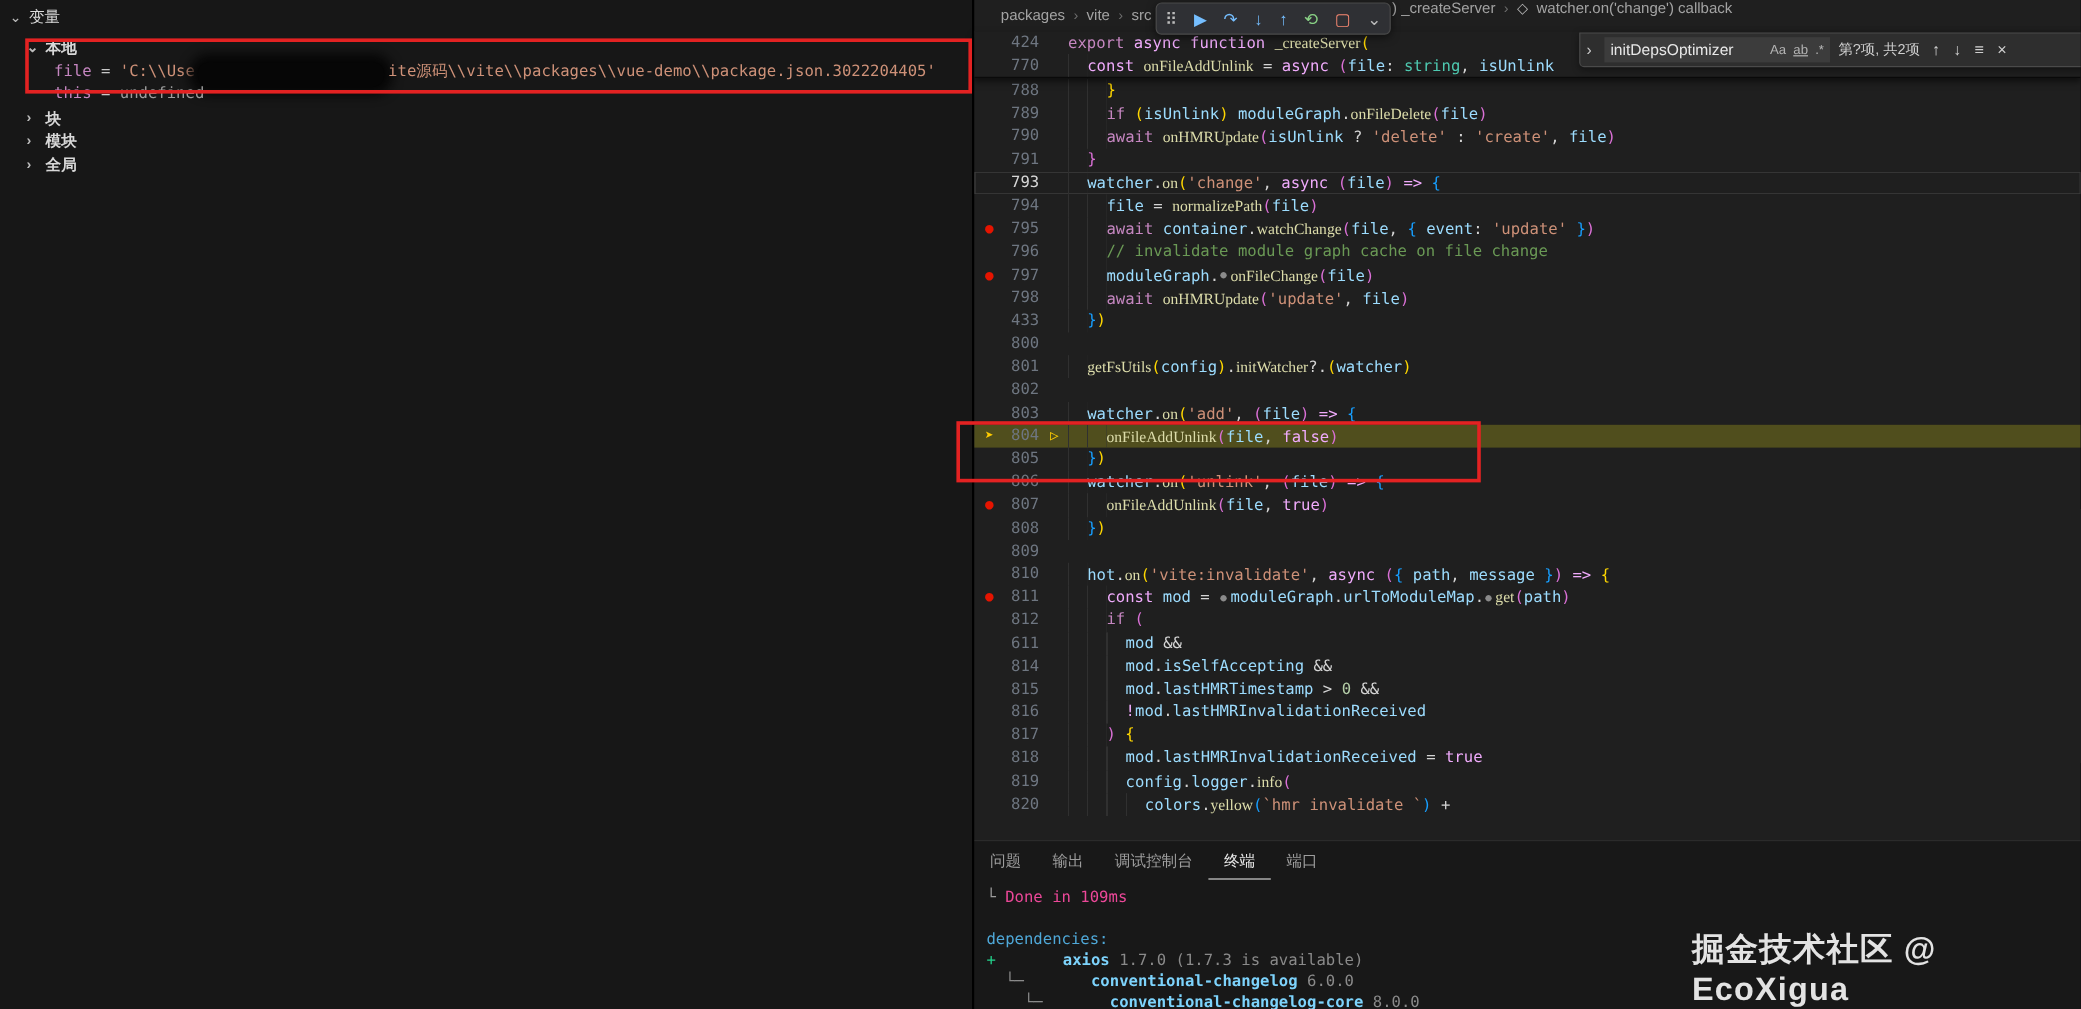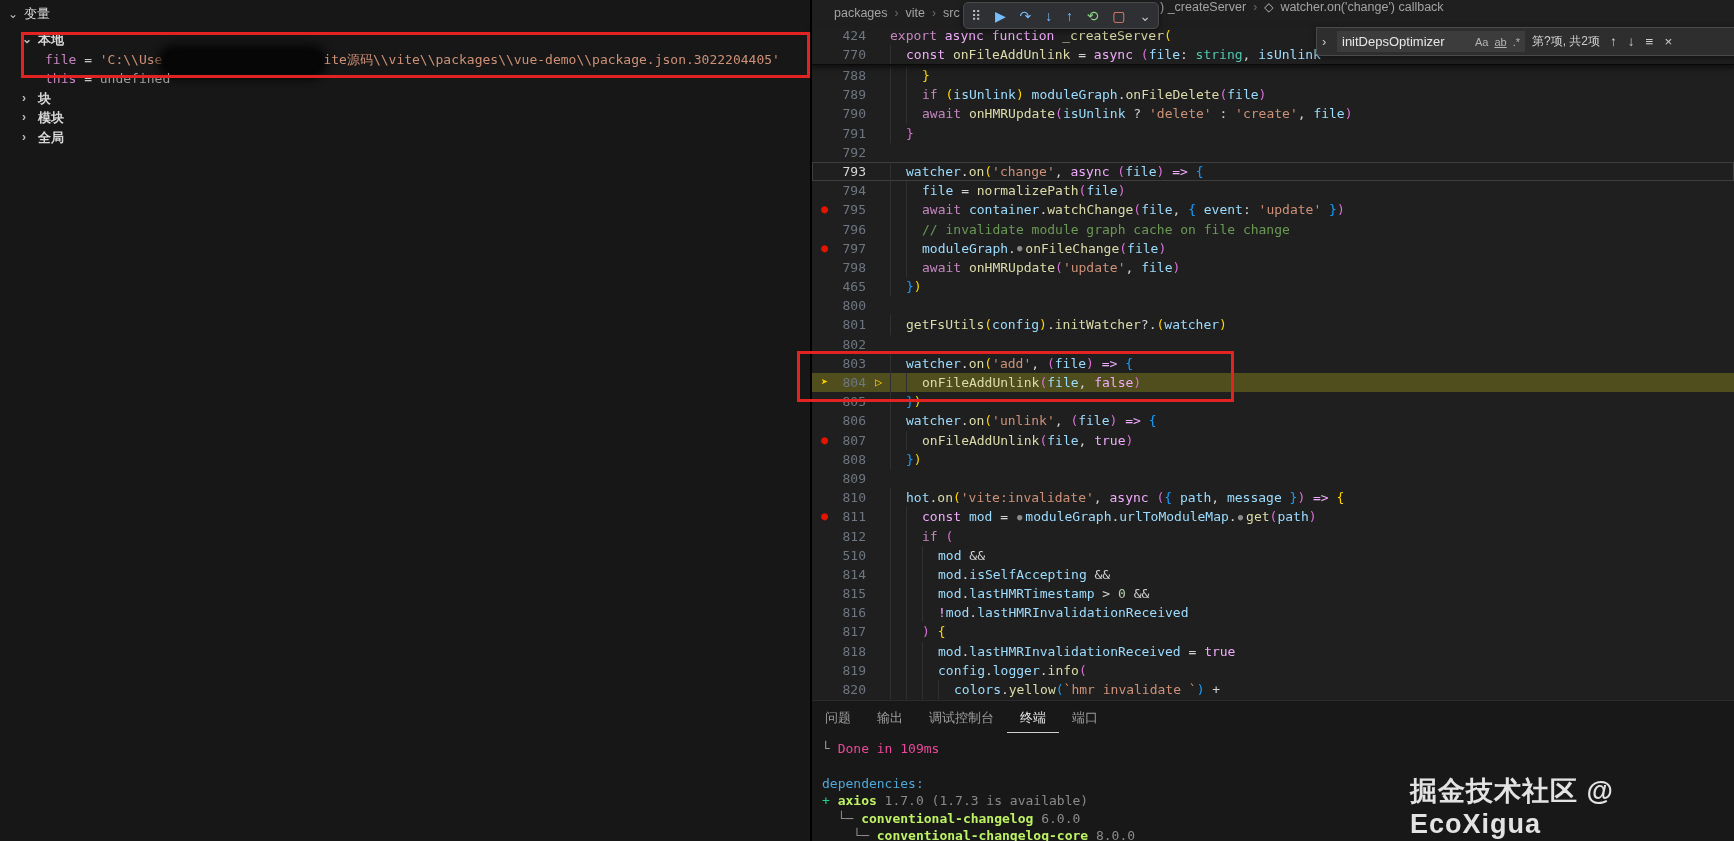--- a/index.html
+++ b/index.html
@@ -57,35 +57,35 @@
   .crow .num{position:absolute;left:14px;width:40px;text-align:right;color:#6e7681;}
   .crow .num.bright{color:#d7d7d7;}
   .crow .glyph{position:absolute;left:5px;width:15px;text-align:center;}
   .bp-dot{color:#e51400;font-size:12px;}
   .cur-arrow{color:#ffcc00;font-size:12px;}
   .ind{display:inline-block;height:100%;vertical-align:top;
        background-image:repeating-linear-gradient(to right,#303030 0 1px,transparent 1px 16px);}
   .cur-line{background:#504e1d;}
   .frame-line{box-shadow:inset 0 0 0 1px #3e3e3e;}
   .inline-cur{position:absolute;left:63px;color:#ffcc00;font-size:12px;}
-  .tk-kw{color:#f0abfc;} .tk-ctrl{color:#c586c0;} .tk-fn{color:#dcdcaa;}
+  .tk-kw{color:#f0abfc;} .tk-ctrl{color:#c586c0;} .tk-fn{color:#dcdcaa;font-family:Liberation Serif, serif;}
   .tk-var{color:#9cdcfe;} .tk-str{color:#ce9178;} .tk-cmt{color:#6a9955;}
   .tk-op{color:#d4d4d4;} .tk-type{color:#4ec9b0;} .tk-num{color:#b5cea8;}
   .tk-p1{color:#ffd700;} .tk-p2{color:#da70d6;} .tk-p3{color:#179fff;}
   .tk-dot{color:#8a8a8a;font-size:9px;padding:0 3px 0 1px;vertical-align:1.5px;}
   
   #panel{position:absolute;left:812px;top:700px;width:1096px;height:141px;background:#181818;
          border-top:1px solid #2b2b2b;}
   #tabs{position:absolute;left:0;top:3px;display:flex;}
   .tab{padding:5px 13px;font-size:13px;color:#9d9d9d;cursor:pointer;}
   .tab.active{color:#e7e7e7;border-bottom:1.5px solid #d0d0d0;}
   #term{position:absolute;left:10px;top:39px;right:0;font-family:"DejaVu Sans Mono",monospace;
         font-size:13px;line-height:17.4px;white-space:pre;}
   .tgrey{color:#9d9d9d;} .tmag{color:#ec4899;} .tblue{color:#4fa8d8;margin-top:48px;}
-  .tgreen{color:#23d18b;} .tbold{color:#bef264;font-weight:bold;} .tdim{color:#8a8a8a;}
+  .tgreen{color:#23d18b;} .tbold{color:#7dd3fc;font-weight:bold;margin-left:48px;} .tdim{color:#8a8a8a;}
 </style>
 </head>
 <body>
 
 <div id="app">
 
   <aside id="varpanel">
     <div class="vp-header">
       <span class="chev">⌄</span>
       <span>变量</span>
@@ -148,42 +148,41 @@
 
     <div id="sticky">
         <div class="crow"><span class="glyph"></span><span class="num">424</span><span class="ind" style="width: 0px;"></span><span class="tk-ctrl">export </span><span class="tk-kw">async </span><span class="tk-kw">function </span><span class="tk-fn">_createServer</span><span class="tk-p1">(</span></div>
         <div class="crow"><span class="glyph"></span><span class="num">770</span><span class="ind" style="width: 16px;"></span><span class="tk-kw">const </span><span class="tk-fn">onFileAddUnlink</span><span class="tk-op"> = </span><span class="tk-kw">async </span><span class="tk-p2">(</span><span class="tk-var">file</span><span class="tk-op">:</span><span class="tk-type"> string</span><span class="tk-op">,</span><span class="tk-var"> isUnlink</span></div>
       </div>
     <div id="code">
         <div class="crow"><span class="glyph"></span><span class="num">788</span><span class="ind" style="width: 32px;"></span><span class="tk-p1">}</span></div>
         <div class="crow"><span class="glyph"></span><span class="num">789</span><span class="ind" style="width: 32px;"></span><span class="tk-ctrl">if </span><span class="tk-p1">(</span><span class="tk-var">isUnlink</span><span class="tk-p1">)</span><span class="tk-var"> moduleGraph</span><span class="tk-op">.</span><span class="tk-fn">onFileDelete</span><span class="tk-p2">(</span><span class="tk-var">file</span><span class="tk-p2">)</span></div>
         <div class="crow"><span class="glyph"></span><span class="num">790</span><span class="ind" style="width: 32px;"></span><span class="tk-ctrl">await </span><span class="tk-fn">onHMRUpdate</span><span class="tk-p2">(</span><span class="tk-var">isUnlink</span><span class="tk-op"> ? </span><span class="tk-str">'delete'</span><span class="tk-op"> : </span><span class="tk-str">'create'</span><span class="tk-op">,</span><span class="tk-var"> file</span><span class="tk-p2">)</span></div>
         <div class="crow"><span class="glyph"></span><span class="num">791</span><span class="ind" style="width: 16px;"></span><span class="tk-p2">}</span></div>
-        <div class="crow"><span class="glyph"></span><span class="num">792</span><span class="ind" style="width: 0px;"></span></div>
         <div class="crow frame-line"><span class="glyph"></span><span class="num bright">793</span><span class="ind" style="width: 16px;"></span><span class="tk-var">watcher</span><span class="tk-op">.</span><span class="tk-fn">on</span><span class="tk-p1">(</span><span class="tk-str">'change'</span><span class="tk-op">, </span><span class="tk-kw">async </span><span class="tk-p2">(</span><span class="tk-var">file</span><span class="tk-p2">)</span><span class="tk-kw"> =&gt; </span><span class="tk-p3">{</span></div>
         <div class="crow"><span class="glyph"></span><span class="num">794</span><span class="ind" style="width: 32px;"></span><span class="tk-var">file</span><span class="tk-op"> = </span><span class="tk-fn">normalizePath</span><span class="tk-p2">(</span><span class="tk-var">file</span><span class="tk-p2">)</span></div>
         <div class="crow"><span class="glyph bp-dot">●</span><span class="num">795</span><span class="ind" style="width: 32px;"></span><span class="tk-ctrl">await </span><span class="tk-var">container</span><span class="tk-op">.</span><span class="tk-fn">watchChange</span><span class="tk-p2">(</span><span class="tk-var">file</span><span class="tk-op">, </span><span class="tk-p3">{</span><span class="tk-var"> event</span><span class="tk-op">: </span><span class="tk-str">'update'</span><span class="tk-op"> </span><span class="tk-p3">}</span><span class="tk-p2">)</span></div>
         <div class="crow"><span class="glyph"></span><span class="num">796</span><span class="ind" style="width: 32px;"></span><span class="tk-cmt">// invalidate module graph cache on file change</span></div>
         <div class="crow"><span class="glyph bp-dot">●</span><span class="num">797</span><span class="ind" style="width: 32px;"></span><span class="tk-var">moduleGraph</span><span class="tk-op">.</span><span class="tk-dot">●</span><span class="tk-fn">onFileChange</span><span class="tk-p2">(</span><span class="tk-var">file</span><span class="tk-p2">)</span></div>
         <div class="crow"><span class="glyph"></span><span class="num">798</span><span class="ind" style="width: 32px;"></span><span class="tk-ctrl">await </span><span class="tk-fn">onHMRUpdate</span><span class="tk-p2">(</span><span class="tk-str">'update'</span><span class="tk-op">, </span><span class="tk-var">file</span><span class="tk-p2">)</span></div>
-        <div class="crow"><span class="glyph"></span><span class="num">465</span><span class="ind" style="width: 16px;"></span><span class="tk-p3">}</span><span class="tk-p1">)</span></div>
+        <div class="crow"><span class="glyph"></span><span class="num">433</span><span class="ind" style="width: 16px;"></span><span class="tk-p3">}</span><span class="tk-p1">)</span></div>
         <div class="crow"><span class="glyph"></span><span class="num">800</span><span class="ind" style="width: 0px;"></span></div>
         <div class="crow"><span class="glyph"></span><span class="num">801</span><span class="ind" style="width: 16px;"></span><span class="tk-fn">getFsUtils</span><span class="tk-p1">(</span><span class="tk-var">config</span><span class="tk-p1">)</span><span class="tk-op">.</span><span class="tk-fn">initWatcher</span><span class="tk-op">?.</span><span class="tk-p1">(</span><span class="tk-var">watcher</span><span class="tk-p1">)</span></div>
         <div class="crow"><span class="glyph"></span><span class="num">802</span><span class="ind" style="width: 0px;"></span></div>
         <div class="crow"><span class="glyph"></span><span class="num">803</span><span class="ind" style="width: 16px;"></span><span class="tk-var">watcher</span><span class="tk-op">.</span><span class="tk-fn">on</span><span class="tk-p1">(</span><span class="tk-str">'add'</span><span class="tk-op">, </span><span class="tk-p2">(</span><span class="tk-var">file</span><span class="tk-p2">)</span><span class="tk-kw"> =&gt; </span><span class="tk-p3">{</span></div>
         <div class="crow cur-line"><span class="glyph cur-arrow">➤</span><span class="num">804</span><span class="ind" style="width: 32px;"></span><span class="inline-cur">▷</span><span class="tk-fn">onFileAddUnlink</span><span class="tk-p2">(</span><span class="tk-var">file</span><span class="tk-op">, </span><span class="tk-kw">false</span><span class="tk-p2">)</span></div>
         <div class="crow"><span class="glyph"></span><span class="num">805</span><span class="ind" style="width: 16px;"></span><span class="tk-p3">}</span><span class="tk-p1">)</span></div>
         <div class="crow"><span class="glyph"></span><span class="num">806</span><span class="ind" style="width: 16px;"></span><span class="tk-var">watcher</span><span class="tk-op">.</span><span class="tk-fn">on</span><span class="tk-p1">(</span><span class="tk-str">'unlink'</span><span class="tk-op">, </span><span class="tk-p2">(</span><span class="tk-var">file</span><span class="tk-p2">)</span><span class="tk-kw"> =&gt; </span><span class="tk-p3">{</span></div>
         <div class="crow"><span class="glyph bp-dot">●</span><span class="num">807</span><span class="ind" style="width: 32px;"></span><span class="tk-fn">onFileAddUnlink</span><span class="tk-p2">(</span><span class="tk-var">file</span><span class="tk-op">, </span><span class="tk-kw">true</span><span class="tk-p2">)</span></div>
         <div class="crow"><span class="glyph"></span><span class="num">808</span><span class="ind" style="width: 16px;"></span><span class="tk-p3">}</span><span class="tk-p1">)</span></div>
         <div class="crow"><span class="glyph"></span><span class="num">809</span><span class="ind" style="width: 0px;"></span></div>
         <div class="crow"><span class="glyph"></span><span class="num">810</span><span class="ind" style="width: 16px;"></span><span class="tk-var">hot</span><span class="tk-op">.</span><span class="tk-fn">on</span><span class="tk-p1">(</span><span class="tk-str">'vite:invalidate'</span><span class="tk-op">, </span><span class="tk-kw">async </span><span class="tk-p2">(</span><span class="tk-p3">{</span><span class="tk-var"> path</span><span class="tk-op">,</span><span class="tk-var"> message </span><span class="tk-p3">}</span><span class="tk-p2">)</span><span class="tk-kw"> =&gt; </span><span class="tk-p1">{</span></div>
         <div class="crow"><span class="glyph bp-dot">●</span><span class="num">811</span><span class="ind" style="width: 32px;"></span><span class="tk-kw">const </span><span class="tk-var">mod</span><span class="tk-op"> = </span><span class="tk-dot">●</span><span class="tk-var">moduleGraph</span><span class="tk-op">.</span><span class="tk-var">urlToModuleMap</span><span class="tk-op">.</span><span class="tk-dot">●</span><span class="tk-fn">get</span><span class="tk-p2">(</span><span class="tk-var">path</span><span class="tk-p2">)</span></div>
         <div class="crow"><span class="glyph"></span><span class="num">812</span><span class="ind" style="width: 32px;"></span><span class="tk-ctrl">if </span><span class="tk-p2">(</span></div>
-        <div class="crow"><span class="glyph"></span><span class="num">510</span><span class="ind" style="width: 48px;"></span><span class="tk-var">mod</span><span class="tk-op"> &amp;&amp;</span></div>
+        <div class="crow"><span class="glyph"></span><span class="num">611</span><span class="ind" style="width: 48px;"></span><span class="tk-var">mod</span><span class="tk-op"> &amp;&amp;</span></div>
         <div class="crow"><span class="glyph"></span><span class="num">814</span><span class="ind" style="width: 48px;"></span><span class="tk-var">mod</span><span class="tk-op">.</span><span class="tk-var">isSelfAccepting</span><span class="tk-op"> &amp;&amp;</span></div>
         <div class="crow"><span class="glyph"></span><span class="num">815</span><span class="ind" style="width: 48px;"></span><span class="tk-var">mod</span><span class="tk-op">.</span><span class="tk-var">lastHMRTimestamp</span><span class="tk-op"> &gt; </span><span class="tk-num">0</span><span class="tk-op"> &amp;&amp;</span></div>
         <div class="crow"><span class="glyph"></span><span class="num">816</span><span class="ind" style="width: 48px;"></span><span class="tk-kw">!</span><span class="tk-var">mod</span><span class="tk-op">.</span><span class="tk-var">lastHMRInvalidationReceived</span></div>
         <div class="crow"><span class="glyph"></span><span class="num">817</span><span class="ind" style="width: 32px;"></span><span class="tk-p2">) </span><span class="tk-p1">{</span></div>
         <div class="crow"><span class="glyph"></span><span class="num">818</span><span class="ind" style="width: 48px;"></span><span class="tk-var">mod</span><span class="tk-op">.</span><span class="tk-var">lastHMRInvalidationReceived</span><span class="tk-op"> = </span><span class="tk-kw">true</span></div>
         <div class="crow"><span class="glyph"></span><span class="num">819</span><span class="ind" style="width: 48px;"></span><span class="tk-var">config</span><span class="tk-op">.</span><span class="tk-var">logger</span><span class="tk-op">.</span><span class="tk-fn">info</span><span class="tk-p2">(</span></div>
         <div class="crow"><span class="glyph"></span><span class="num">820</span><span class="ind" style="width: 64px;"></span><span class="tk-var">colors</span><span class="tk-op">.</span><span class="tk-fn">yellow</span><span class="tk-p3">(</span><span class="tk-str">`hmr invalidate `</span><span class="tk-p3">)</span><span class="tk-op"> + </span></div>
       </div>
   </div>
 

